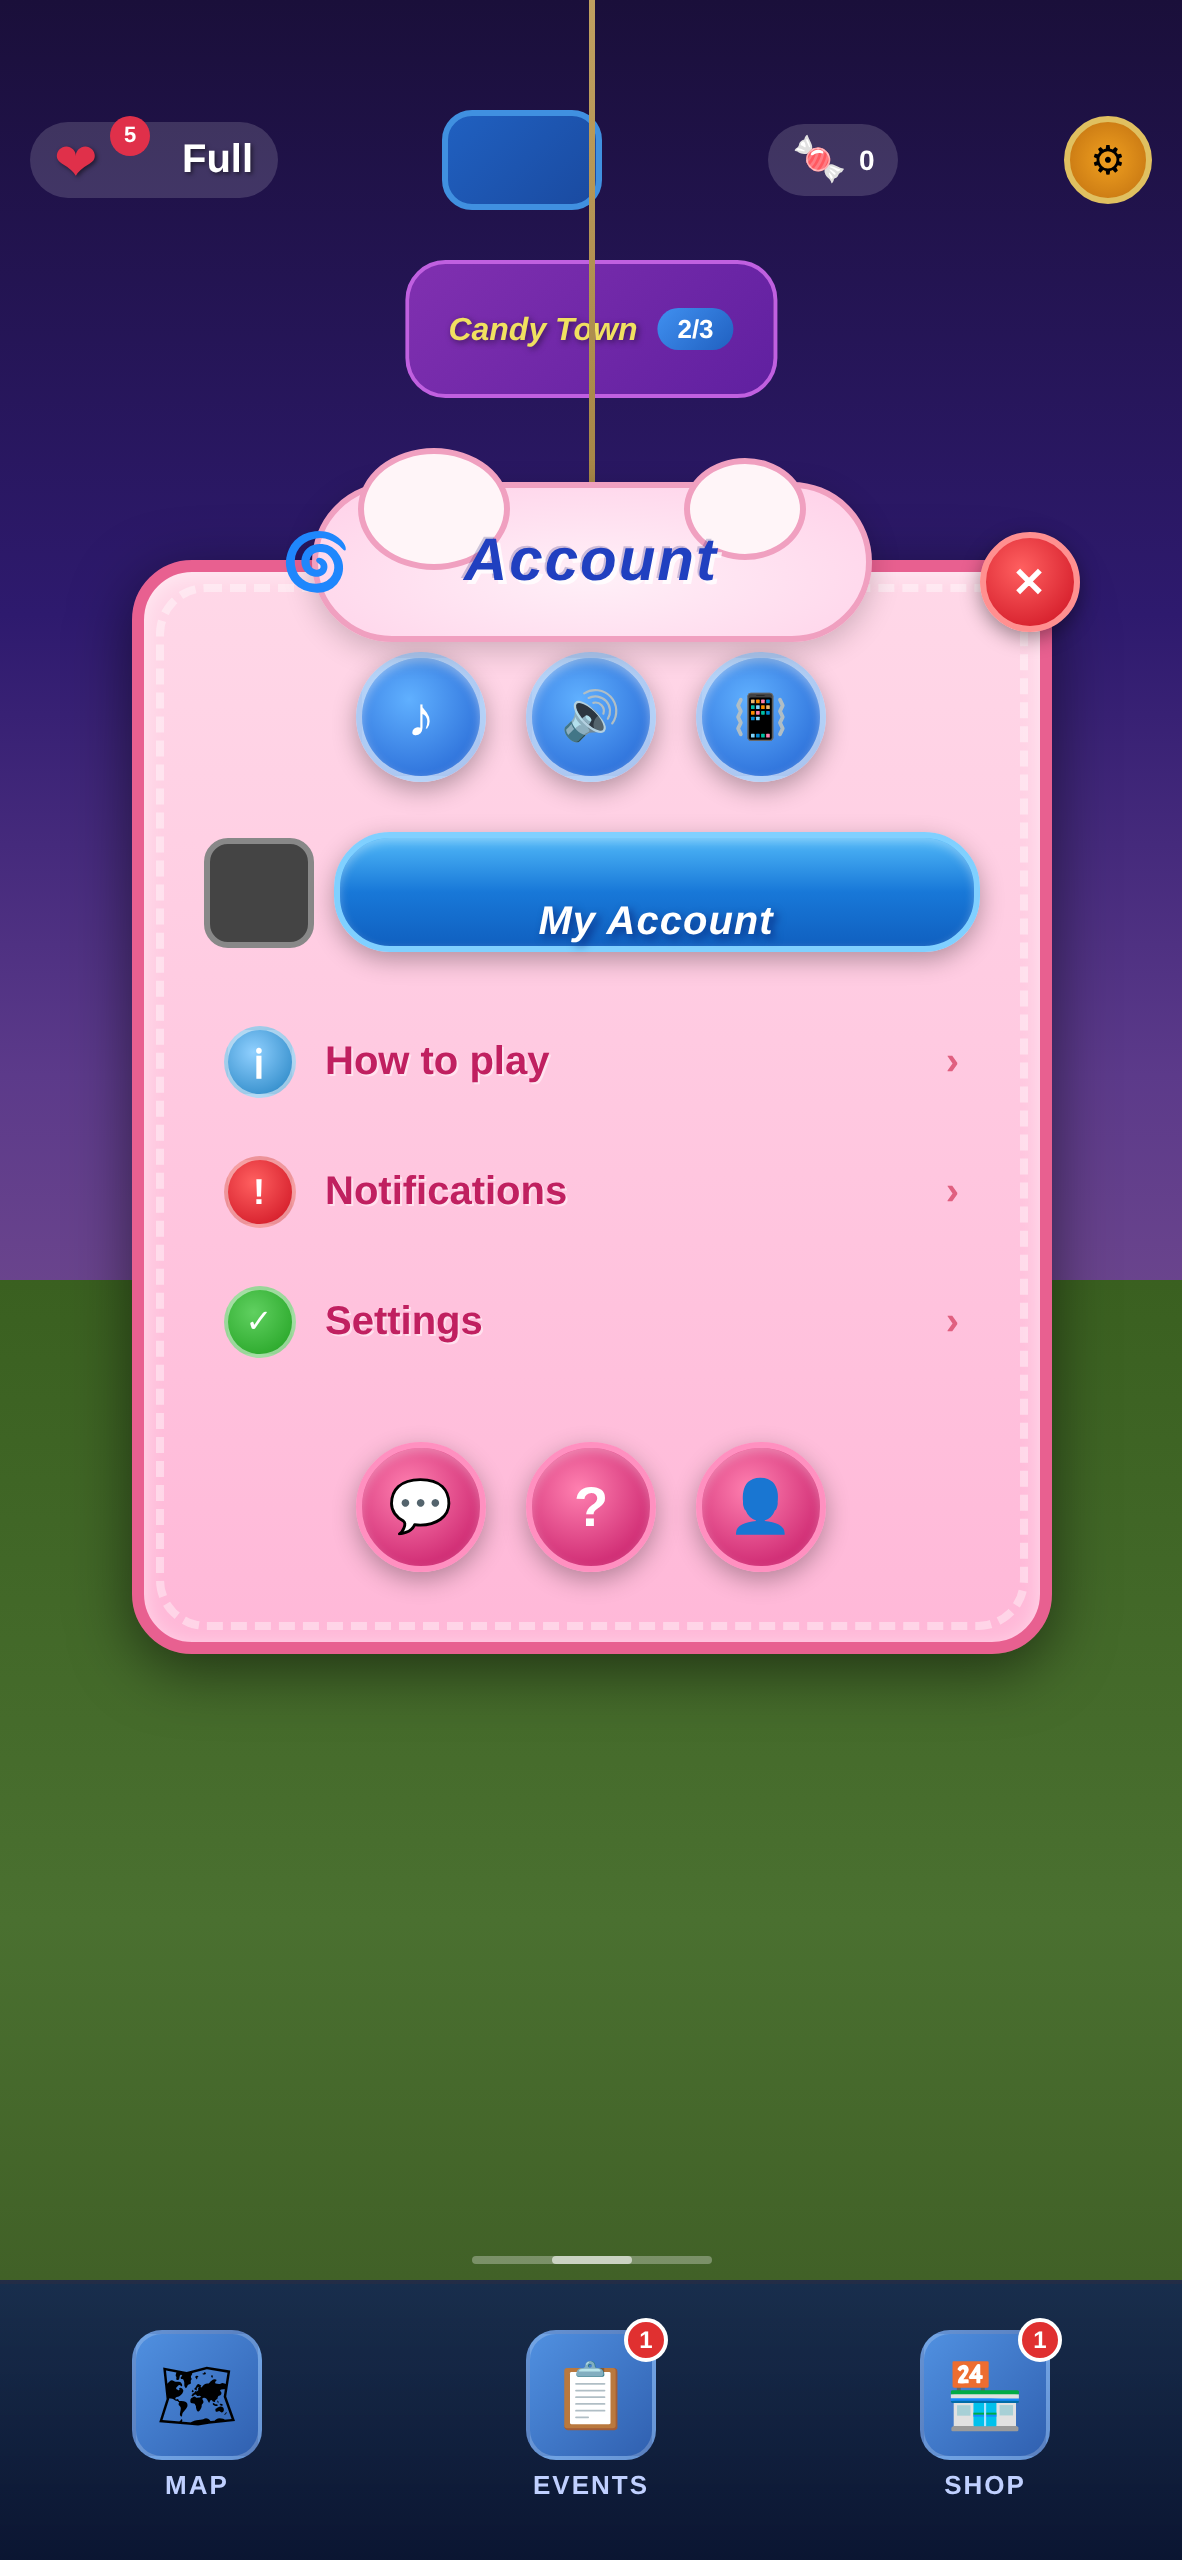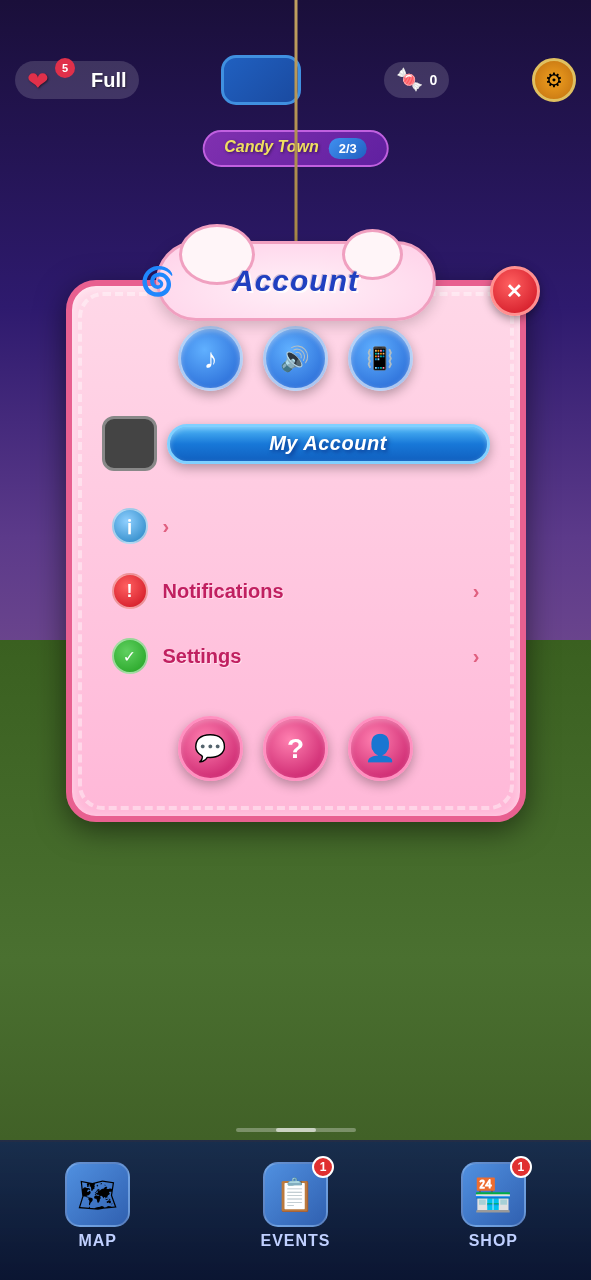--- a/index.html
+++ b/index.html
@@ -138,24 +138,24 @@
       position: absolute;
       top: 130px;
       left: 50%;
       transform: translateX(-50%);
       z-index: 10;
     }
 
     .level-banner-inner {
       background: linear-gradient(135deg, #8030b0, #6020a0);
       border-radius: 20px;
-      padding: 6px 20px;
+      padding: 22px 20px;
       border: 2px solid #c060e0;
       display: flex;
-      align-items: flex-start;
+      align-items: flex-end;
       gap: 10px;
       white-space: nowrap;
     }
 
     .level-banner-text {
       color: #f0e060;
       font-size: 16px;
       font-weight: bold;
       font-style: italic;
       text-shadow: 1px 1px 3px rgba(0,0,0,0.5);
@@ -346,25 +346,25 @@
       width: 55px;
       height: 55px;
       background: #444;
       border-radius: 12px;
       border: 3px solid #888;
       flex-shrink: 0;
     }
 
     .account-btn {
       flex: 1;
-      height: 40px;
+      height: 60px;
       background: linear-gradient(180deg, #50b8f8 0%, #1878d8 50%, #1060c0 100%);
       border-radius: 28px;
       display: flex;
-      align-items: center;
+      align-items: flex-end;
       justify-content: center;
       border: 3px solid #80d0ff;
       cursor: pointer;
       box-shadow: 0 4px 12px rgba(0,0,0,0.3), inset 0 2px 5px rgba(255,255,255,0.3);
     }
 
     .account-btn-text {
       color: white;
       font-size: 20px;
       font-weight: 900;
@@ -505,21 +505,21 @@
       display: flex;
       align-items: center;
       justify-content: center;
       font-size: 12px;
       font-weight: bold;
       border: 2px solid #fff;
     }
 
     .nav-label {
       color: #c0d0ff;
-      font-size: 16px;
+      font-size: 13px;
       font-weight: bold;
       letter-spacing: 1px;
       text-transform: uppercase;
     }
 
     
     .scroll-indicator {
       position: absolute;
       bottom: 148px;
       left: 50%;
@@ -600,20 +600,21 @@
       <div class="account-avatar"></div>
       <div class="account-btn">
         <span class="account-btn-text">My Account</span>
       </div>
     </div>
 
     <div class="menu-items">
 
       <div class="menu-item">
         <div class="menu-icon menu-icon-info">ℹ</div>
+        <span class="menu-item-label">How to play</span>
         <span class="menu-chevron">›</span>
       </div>
 
       <div class="menu-item">
         <div class="menu-icon menu-icon-notification" style="font-size:18px;font-weight:900;">!</div>
         <span class="menu-item-label">Notifications</span>
         <span class="menu-chevron">›</span>
       </div>
 
       <div class="menu-item">

